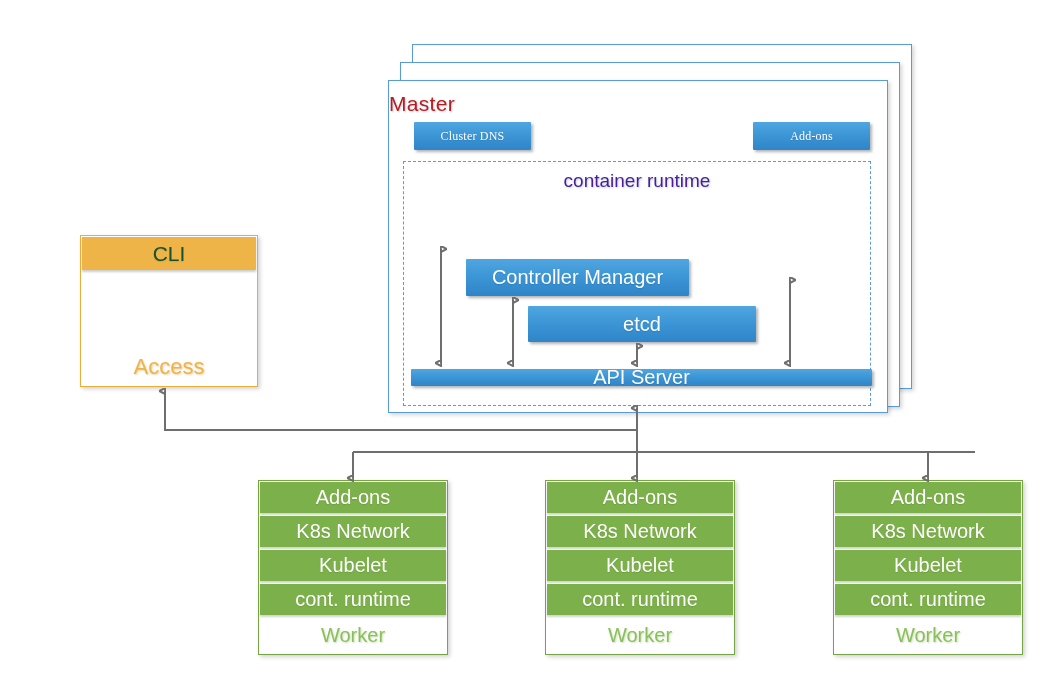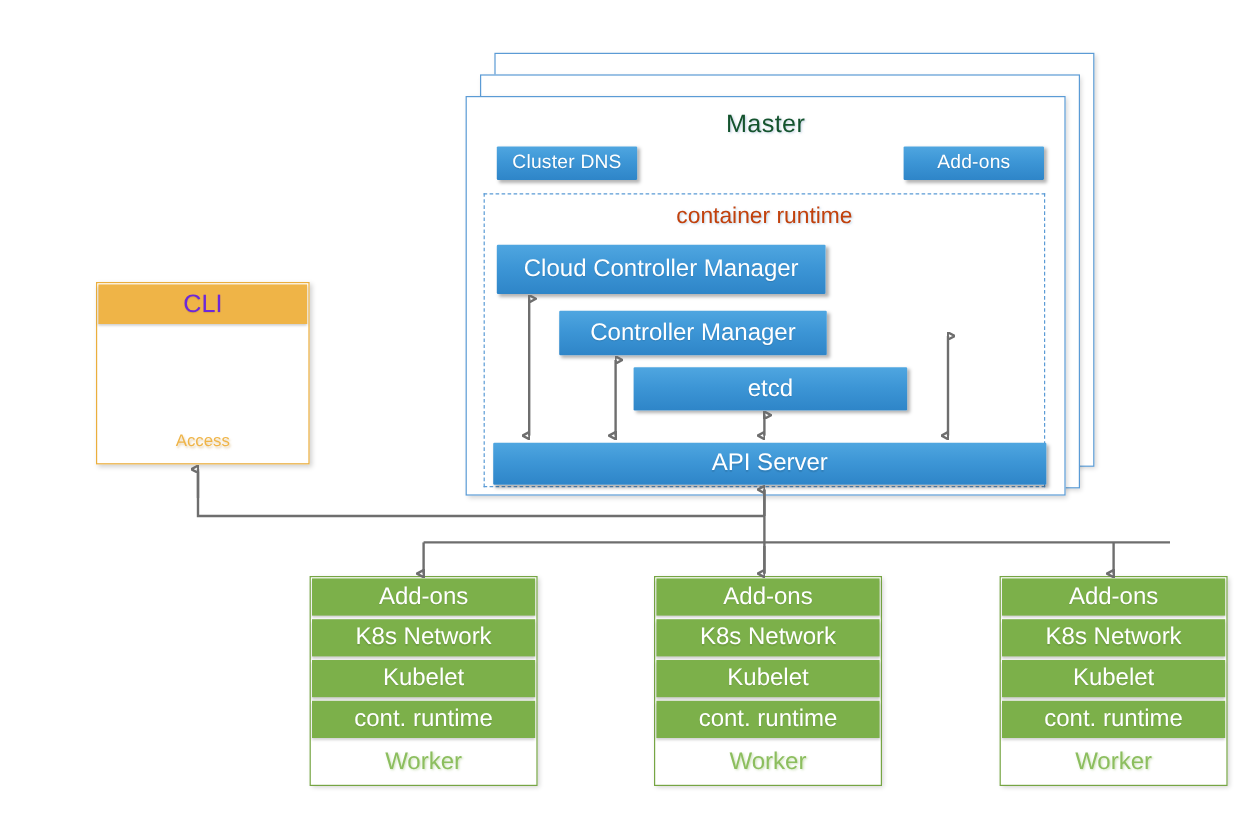--- a/index.html
+++ b/index.html
@@ -28,80 +28,80 @@
     background: #ffffff;
     border: 1.5px solid #5B9BD5;
     box-shadow: 2px 2px 4px rgba(0,0,0,0.17);
   }
 
   .master-title {
     position: absolute;
     left: 0;
     right: 0;
     top: 11px;
-    text-align: center;
     font-size: 21px;
-    color: #14532d;
+    color: #b91c1c;
     text-shadow: 1px 1px 2px rgba(140,170,200,0.55);
     letter-spacing: 0.3px;
   }
 
   .runtime-box {
     border: 1.6px dashed #5B9BD5;
     background: transparent;
   }
   .runtime-title {
     position: absolute;
     left: 0; right: 0;
     top: 8px;
     text-align: center;
     font-size: 19px;
-    color: #c2410c;
+    color: #4c1d95;
     text-shadow: 1px 1px 2px rgba(150,185,215,0.6);
   }
 
   
   .blue-box {
     background: linear-gradient(to bottom, #4FA6E0 0%, #3D96D6 45%, #2E85C8 100%);
     color: #ffffff;
     display: flex;
     align-items: center;
     justify-content: center;
     box-shadow: 2px 2px 3px rgba(0,0,0,0.30);
     text-shadow: 0 1px 1px rgba(0,0,0,0.12);
     font-size: 20px;
     white-space: nowrap;
     border-radius: 1px;
   }
   .blue-box.small {
-    font-size: 16px;
+    font-size: 12px;
     letter-spacing: 0.2px;
+    font-family: Liberation Serif, serif;
   }
 
   
   .access-panel {
     background: #ffffff;
     border: 1.4px solid #EBAE3C;
     box-shadow: 2px 2px 4px rgba(0,0,0,0.18);
   }
   .access-row {
     background: #EFB447;
-    color: #6d28d9;
+    color: #14532d;
     display: flex;
     align-items: center;
     justify-content: center;
     font-size: 21px;
     box-shadow: 0 2px 2px rgba(0,0,0,0.20);
     text-shadow: 0 1px 1px rgba(0,0,0,0.10);
   }
   .access-label {
     display: flex;
     align-items: center;
     justify-content: center;
-    font-size: 14px;
+    font-size: 22px;
     color: #EFB447;
     text-shadow: 1px 1px 2px rgba(220,190,140,0.75);
   }
 
   
   .worker-panel {
     background: #ffffff;
     border: 1.4px solid #76A543;
     box-shadow: 2px 2px 4px rgba(0,0,0,0.18);
   }
@@ -151,28 +151,27 @@
     <div class="master-title">Master</div>
 
     <div class="abs blue-box small" style="left:25px; top:41px; width:117px; height:28px;">Cluster DNS</div>
 
     <div class="abs blue-box small" style="left:364px; top:41px; width:117px; height:28px;">Add-ons</div>
 
     <div class="abs runtime-box" style="left:14px; top:80px; width:468px; height:245px;">
       <div class="runtime-title">container runtime</div>
     </div>
 
-    <div class="abs blue-box" style="left:25px; top:123px; width:274px; height:41px;">Cloud Controller Manager</div>
 
     <div class="abs blue-box" style="left:77px; top:178px; width:223px; height:37px;">Controller Manager</div>
 
     <div class="abs blue-box" style="left:139px; top:225px; width:228px; height:36px;">etcd</div>
 
 
-    <div class="abs blue-box" style="left:22px; top:288px; width:461px; height:35px;">API Server</div>
+    <div class="abs blue-box" style="left:22px; top:288px; width:461px; height:17px;">API Server</div>
   </div>
 
   <div class="abs access-panel" style="left:80px; top:235px; width:178px; height:152px;">
     <div class="abs access-row" style="left:1px; top:1px; width:174px; height:33px;">CLI</div>
     <div class="abs access-label" style="left:1px; top:112px; width:174px; height:37px;">Access</div>
   </div>
 
   <div class="abs worker-panel" style="left:258px; top:480px; width:190px; height:175px;">
     <div class="abs worker-row" style="left:1px; top:1px; width:186px; height:31px;">Add-ons</div>
     <div class="abs worker-row" style="left:1px; top:35px; width:186px; height:31px;">K8s Network</div>

